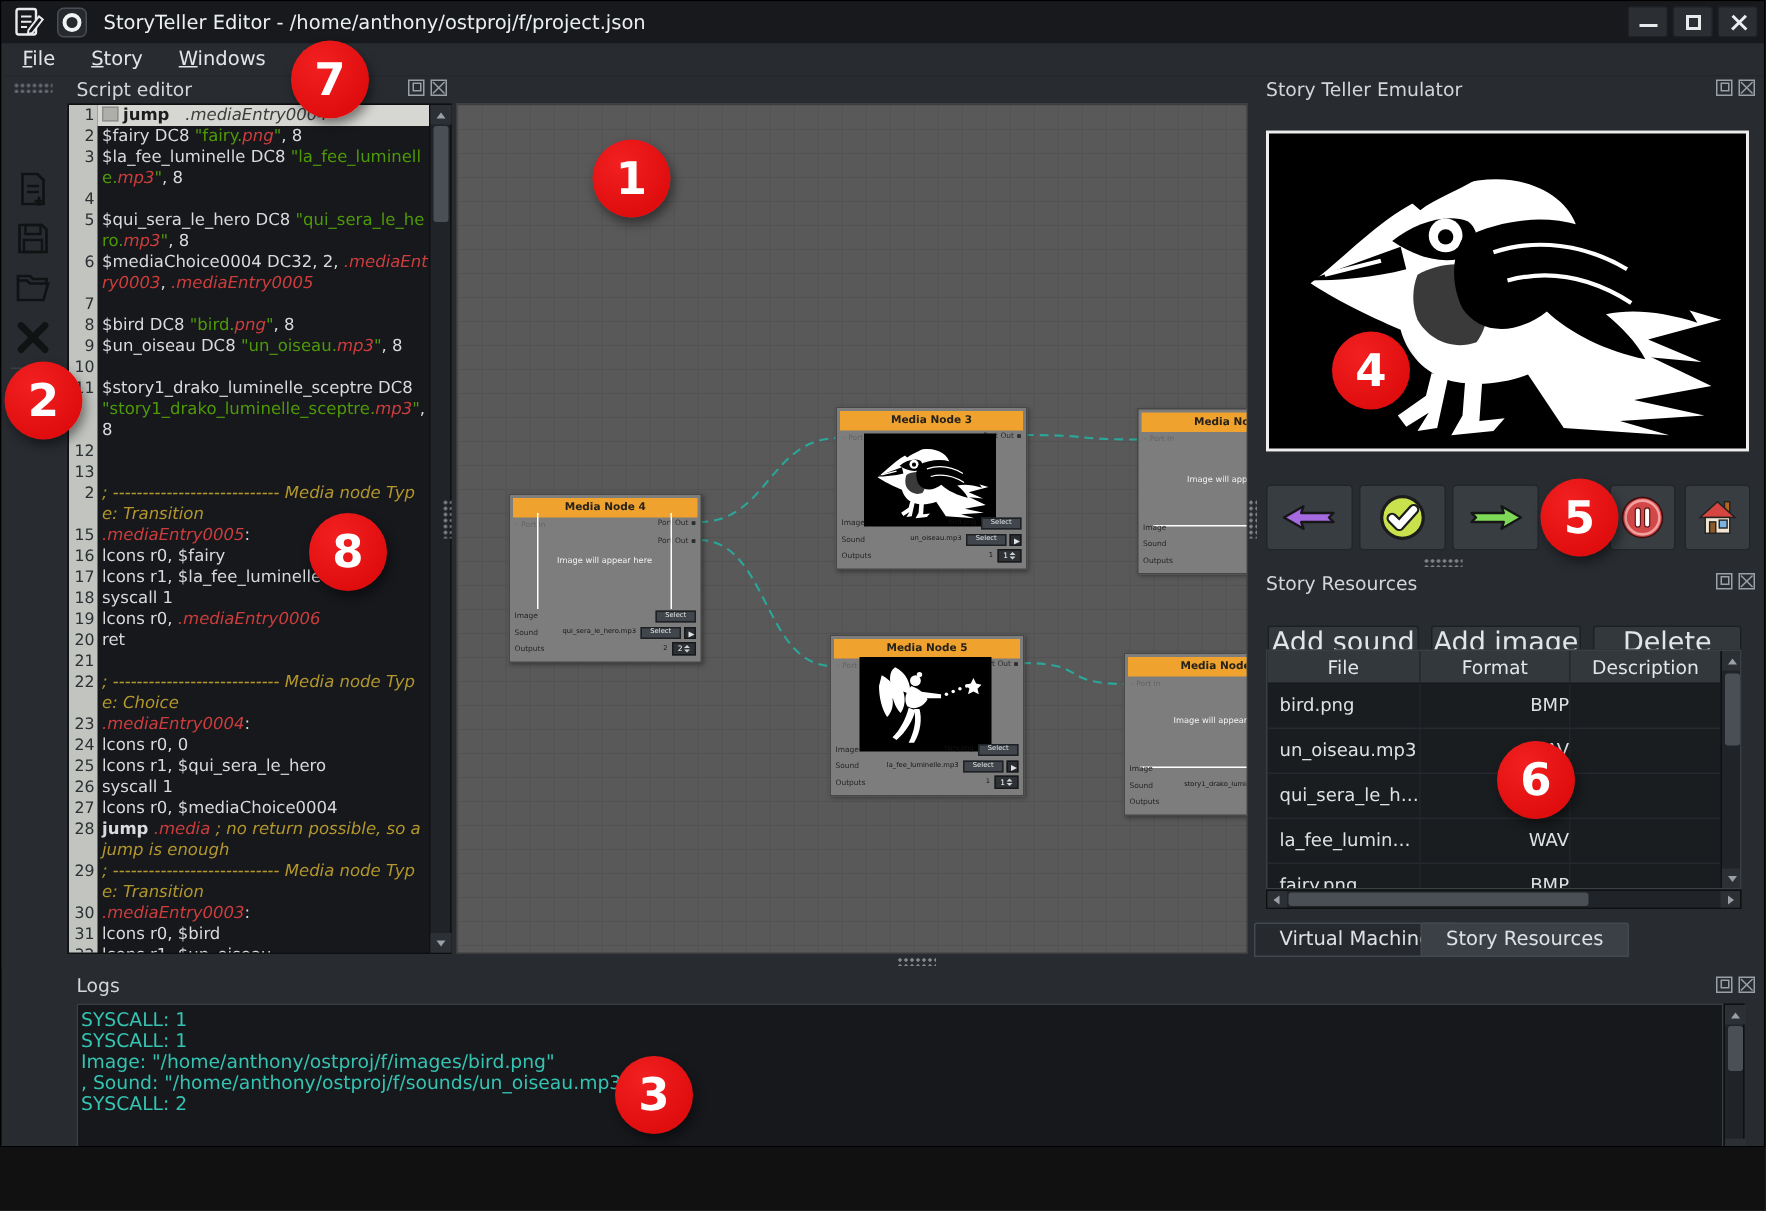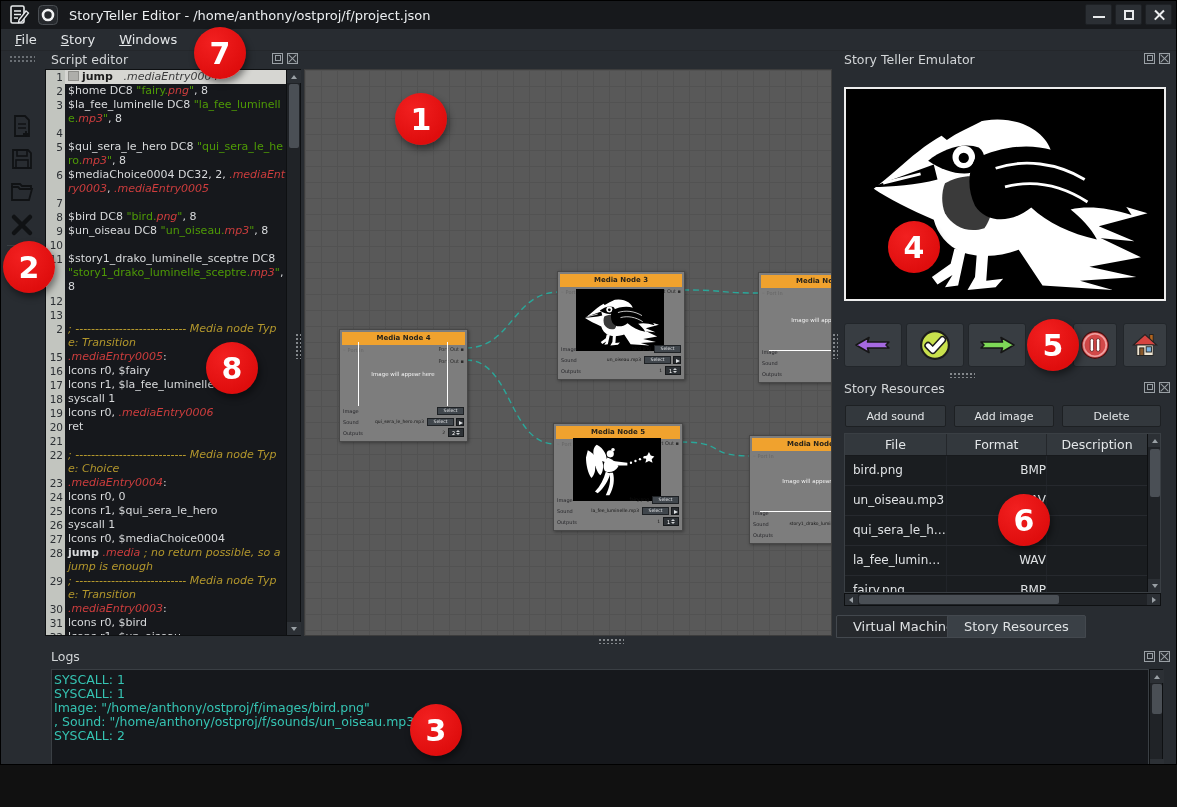--- a/index.html
+++ b/index.html
@@ -90,22 +90,22 @@
   .fspin .ad{border-left:2px solid transparent;border-right:2px solid transparent;border-top:2.5px solid #cfd2d4;width:0;}
 
   
   .emul-screen{position:absolute;left:843px;top:86px;width:322px;height:214px;background:#000;border:2px solid #ededed;
                display:flex;align-items:center;justify-content:center;overflow:hidden;}
   .ebtn{position:absolute;top:322px;height:44px;background:#383d42;border:1px solid #22262a;border-radius:3px;
         display:flex;align-items:center;justify-content:center;}
   .grip-h{position:absolute;width:26px;height:6px;background-image:radial-gradient(#84888c 1px,transparent 1.2px);background-size:4px 4px;}
   .grip-v{position:absolute;width:6px;height:26px;background-image:radial-gradient(#84888c 1px,transparent 1.2px);background-size:4px 4px;}
 
-  .rbtn{position:absolute;top:404px;height:22px;background:#33383d;border:1px solid #1d2023;border-radius:2px;
-        font-size:11px;color:#e2e5e7;display:flex;align-items:center;justify-content:center;}
+  .rbtn{position:absolute;top:416px;height:22px;background:#33383d;border:1px solid #1d2023;border-radius:2px;
+        font-size:18px;color:#e2e5e7;display:flex;align-items:center;justify-content:center;}
 
   .tblwrap{position:absolute;left:843px;top:432px;width:317px;height:160px;background:#1a1d20;border:1px solid #3a3f44;display:flex;overflow:hidden;}
   .tbl{width:302px;flex:0 0 302px;}
   .thead{display:flex;height:22px;background:#33383d;border-bottom:1px solid #17191c;}
   .th{font-size:12.5px;color:#e3e6e8;display:flex;align-items:center;justify-content:center;border-right:1px solid #24272b;}
   .tr{display:flex;height:30px;border-bottom:1px solid #26292e;}
   .td{font-size:12px;color:#dfe2e4;display:flex;align-items:center;padding-left:8px;border-right:1px solid #212429;
       overflow:hidden;white-space:nowrap;text-overflow:ellipsis;display:block;line-height:29px;}
   .c1{width:102px;flex:0 0 102px;} .c2{width:100px;flex:0 0 100px;text-align:right;} .c3{flex:1;border-right:none;}
   .tvscroll{width:15px;flex:0 0 15px;background:#202327;border-left:1px solid #0e1012;position:relative;}
@@ -261,21 +261,21 @@
     <span class="mini close"></span>
   </div>
   <div class="code-wrap">
     <div class="code" id="code-lines">
         <div class="code-line sel">
           <span class="ln">1</span>
           <span class="lc"><span class="lmark"></span><span class="sk">jump</span><span class="sd">   </span><span class="sr">.mediaEntry0004</span></span>
         </div>
         <div class="code-line">
           <span class="ln">2</span>
-          <span class="lc"><span class="sd">$home DC8 </span><span class="ss">"fairy.</span><span class="se">png</span><span class="ss">"</span><span class="sd">, 8</span></span>
+          <span class="lc"><span class="sd">$fairy DC8 </span><span class="ss">"fairy.</span><span class="se">png</span><span class="ss">"</span><span class="sd">, 8</span></span>
         </div>
         <div class="code-line">
           <span class="ln">3</span>
           <span class="lc"><span class="sd">$la_fee_luminelle DC8 </span><span class="ss">"la_fee_luminelle.</span><span class="se">mp3</span><span class="ss">"</span><span class="sd">, 8</span></span>
         </div>
         <div class="code-line">
           <span class="ln">4</span>
           <span class="lc"></span>
         </div>
         <div class="code-line">

